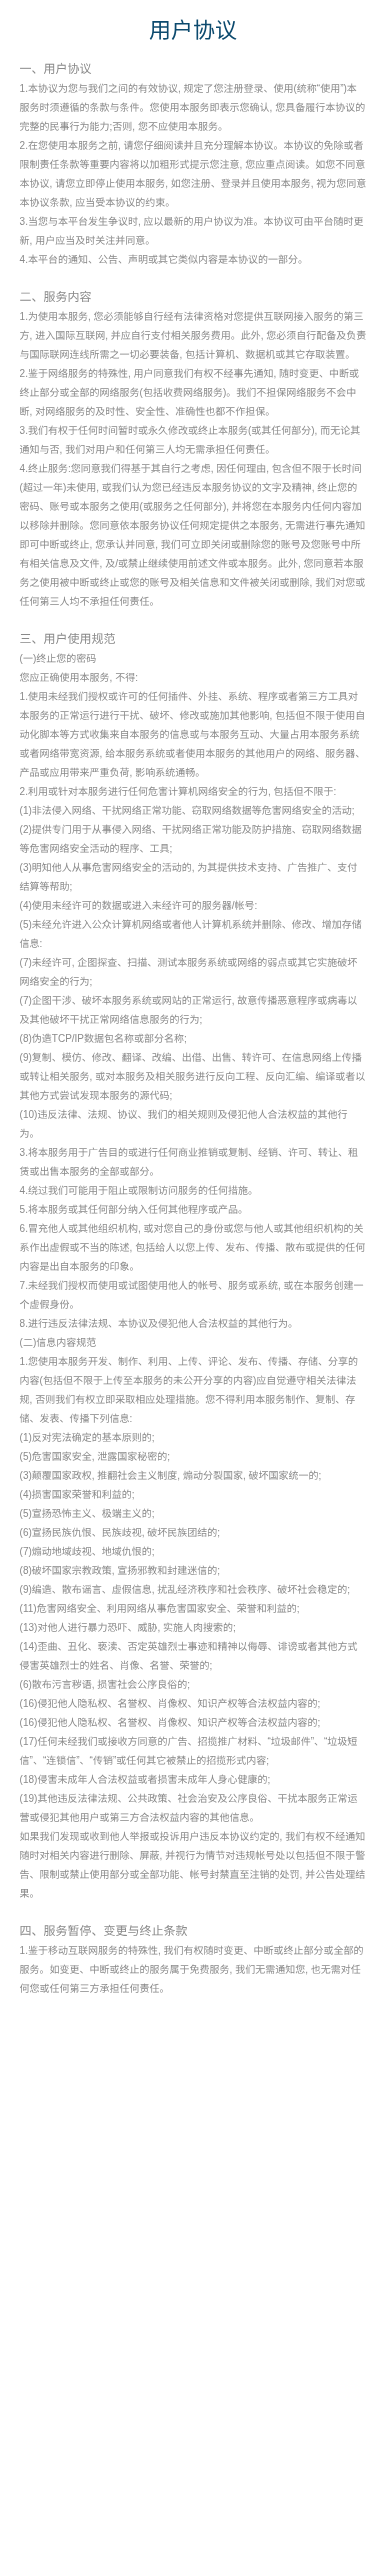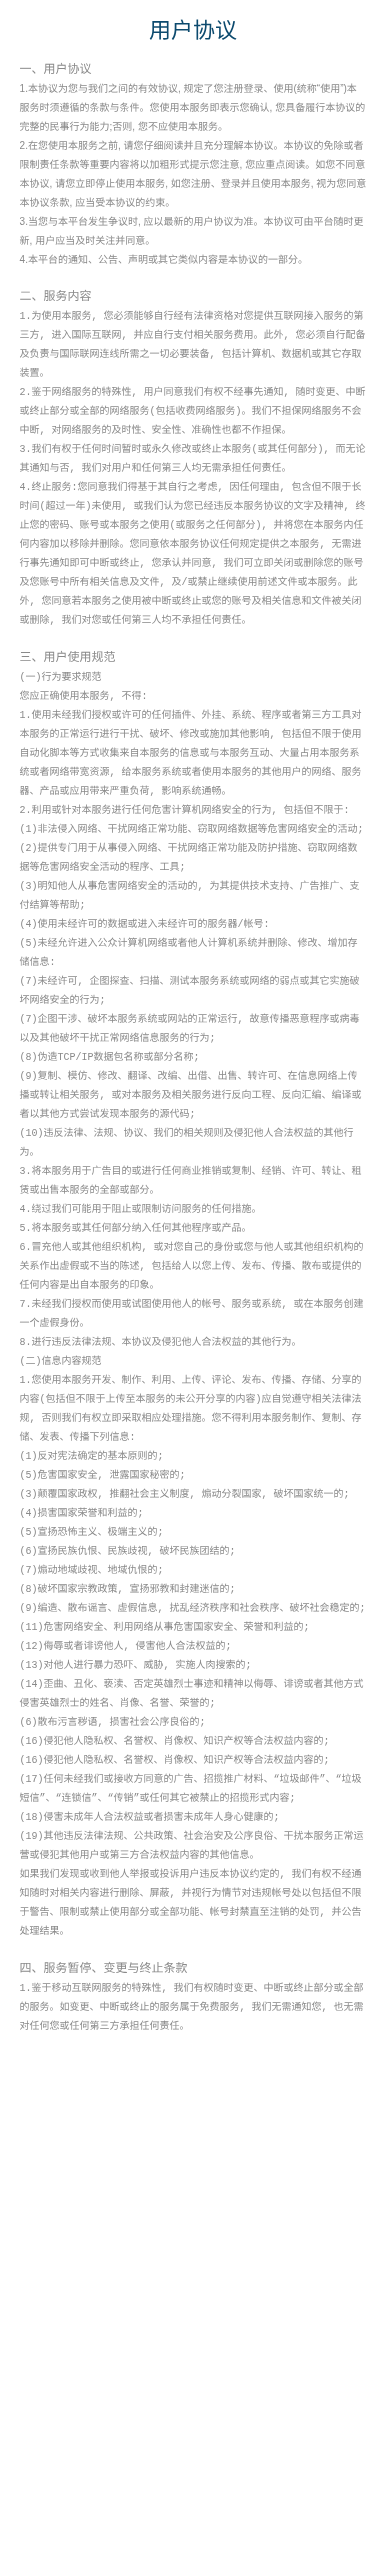--- a/index.html
+++ b/index.html
@@ -19,21 +19,21 @@
   }
   h1.doc-title {
     margin: 4.1px 0 15.5px 0;
     text-align: center;
     font-size: 22px;
     line-height: 27px;
     font-weight: 400;
     color: #0c4a6e;
   }
   .agreement-section { margin: 0; }
-  .agreement-section + .agreement-section { margin-top: 19px; font-family: Liberation Mono, monospace; }
+  .agreement-section + .agreement-section { margin-top: 19px; }
   .section-heading {
     margin: 0;
     font-size: 12px;
     line-height: 19px;
     font-weight: 400;
     color: #8a8a8a;
   }
   .paragraph {
     margin: 0;
     font-size: 10px;
@@ -71,21 +71,21 @@
 
   <p class="paragraph">3.我们有权于任何时间暂时或永久修改或终止本服务(或其任何部分), 而无论其通知与否, 我们对用户和任何第三人均无需承担任何责任。</p>
 
   <p class="paragraph">4.终止服务:您同意我们得基于其自行之考虑, 因任何理由, 包含但不限于长时间(超过一年)未使用, 或我们认为您已经违反本服务协议的文字及精神, 终止您的密码、账号或本服务之使用(或服务之任何部分), 并将您在本服务内任何内容加以移除并删除。您同意依本服务协议任何规定提供之本服务, 无需进行事先通知即可中断或终止, 您承认并同意, 我们可立即关闭或删除您的账号及您账号中所有相关信息及文件, 及/或禁止继续使用前述文件或本服务。此外, 您同意若本服务之使用被中断或终止或您的账号及相关信息和文件被关闭或删除, 我们对您或任何第三人均不承担任何责任。</p>
 </div>
   </section>
 
   <section class="agreement-section">
     <h2 class="section-heading">三、用户使用规范</h2>
     <div class="section-body">
-  <p class="paragraph">(一)行为要求规范</p>
+  <p class="paragraph">(一)终止您的密码</p>
 
   <p class="paragraph">您应正确使用本服务, 不得:</p>
 
   <p class="paragraph">1.使用未经我们授权或许可的任何插件、外挂、系统、程序或者第三方工具对本服务的正常运行进行干扰、破坏、修改或施加其他影响, 包括但不限于使用自动化脚本等方式收集来自本服务的信息或与本服务互动、大量占用本服务系统或者网络带宽资源, 给本服务系统或者使用本服务的其他用户的网络、服务器、产品或应用带来严重负荷, 影响系统通畅。</p>
 
   <p class="paragraph">2.利用或针对本服务进行任何危害计算机网络安全的行为, 包括但不限于:</p>
 
   <p class="paragraph">(1)非法侵入网络、干扰网络正常功能、窃取网络数据等危害网络安全的活动;</p>
 
   <p class="paragraph">(2)提供专门用于从事侵入网络、干扰网络正常功能及防护措施、窃取网络数据等危害网络安全活动的程序、工具;</p>
@@ -136,21 +136,20 @@
 
   <p class="paragraph">(7)煽动地域歧视、地域仇恨的;</p>
 
   <p class="paragraph">(8)破坏国家宗教政策, 宣扬邪教和封建迷信的;</p>
 
   <p class="paragraph">(9)编造、散布谣言、虚假信息, 扰乱经济秩序和社会秩序、破坏社会稳定的;</p>
 
 
   <p class="paragraph">(11)危害网络安全、利用网络从事危害国家安全、荣誉和利益的;</p>
 
-  <p class="paragraph">(12)侮辱或者诽谤他人, 侵害他人合法权益的;</p>
 
   <p class="paragraph">(13)对他人进行暴力恐吓、威胁, 实施人肉搜索的;</p>
 
   <p class="paragraph">(14)歪曲、丑化、亵渎、否定英雄烈士事迹和精神以侮辱、诽谤或者其他方式侵害英雄烈士的姓名、肖像、名誉、荣誉的;</p>
 
   <p class="paragraph">(6)散布污言秽语, 损害社会公序良俗的;</p>
 
   <p class="paragraph">(16)侵犯他人隐私权、名誉权、肖像权、知识产权等合法权益内容的;</p>
 
   <p class="paragraph">(16)侵犯他人隐私权、名誉权、肖像权、知识产权等合法权益内容的;</p>

